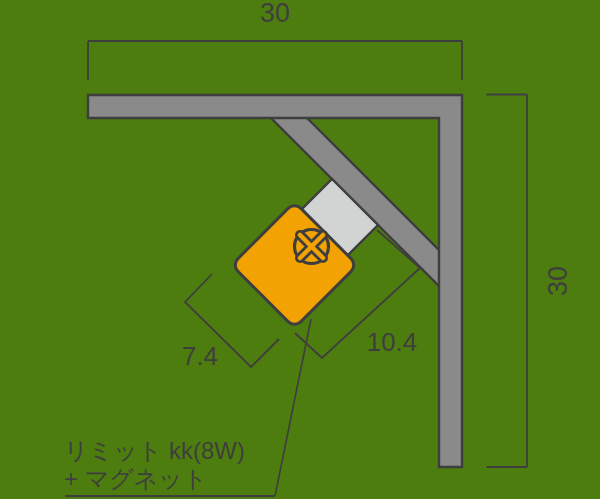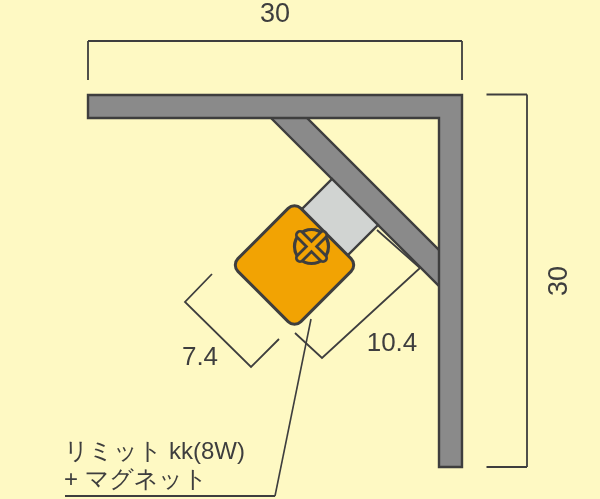--- a/index.html
+++ b/index.html
@@ -8,21 +8,21 @@
     background: #ffffff;
     width: 600px;
     height: 499px;
     overflow: hidden;
     font-family: "Liberation Sans", "DejaVu Sans", sans-serif;
   }
   .stage {
     position: relative;
     width: 600px;
     height: 499px;
-    background: #fef9c3;
+    background: #4d7c0f;
   }
   svg { display: block; }
   .part-outline   { stroke-width: 2.4; stroke-linejoin: miter; }
   .switch-outline { stroke-width: 3;   stroke-linejoin: round; }
   .dim-line       { stroke-width: 1.8; fill: none; stroke-linecap: butt; }
   .leader-line    { stroke-width: 1.6; fill: none; }
   .underline-line { stroke-width: 2;   fill: none; }
   .emblem-ring    { stroke-width: 3.2; fill: none; }
   .emblem-x-under { stroke-width: 10;  fill: none; stroke-linecap: round; }
   .emblem-x-over  { stroke-width: 4.5; fill: none; stroke-linecap: round; }

